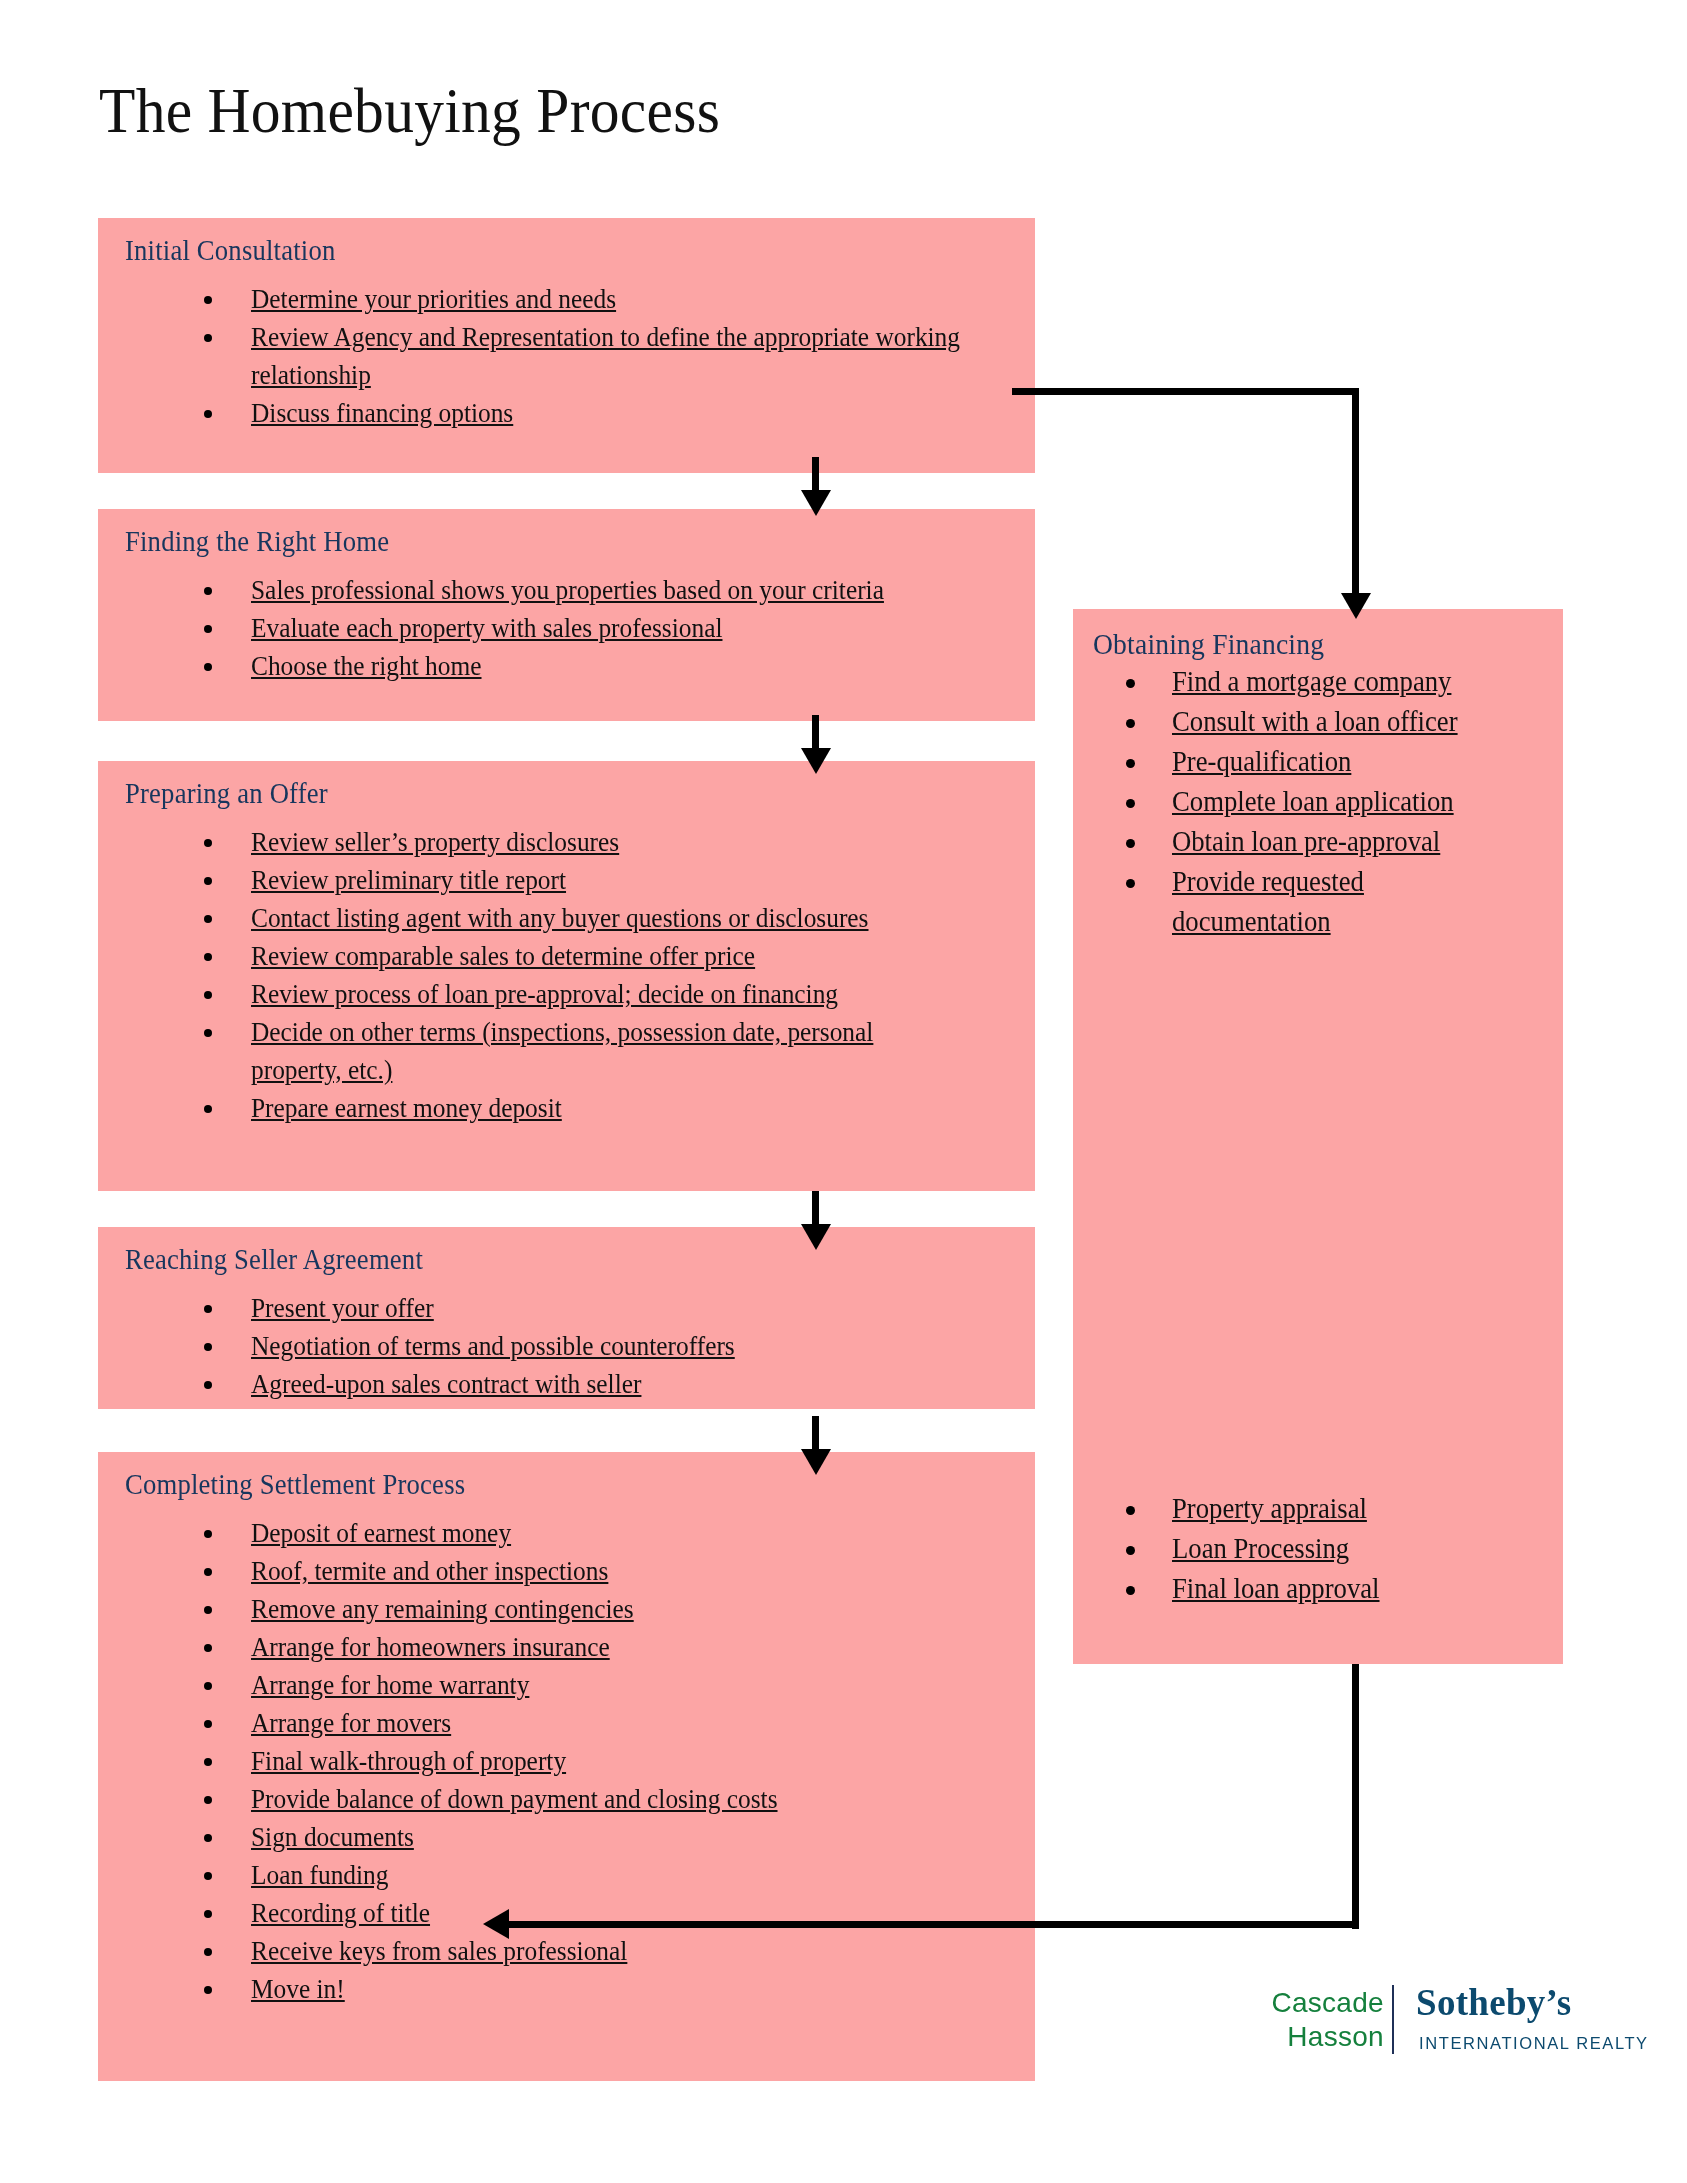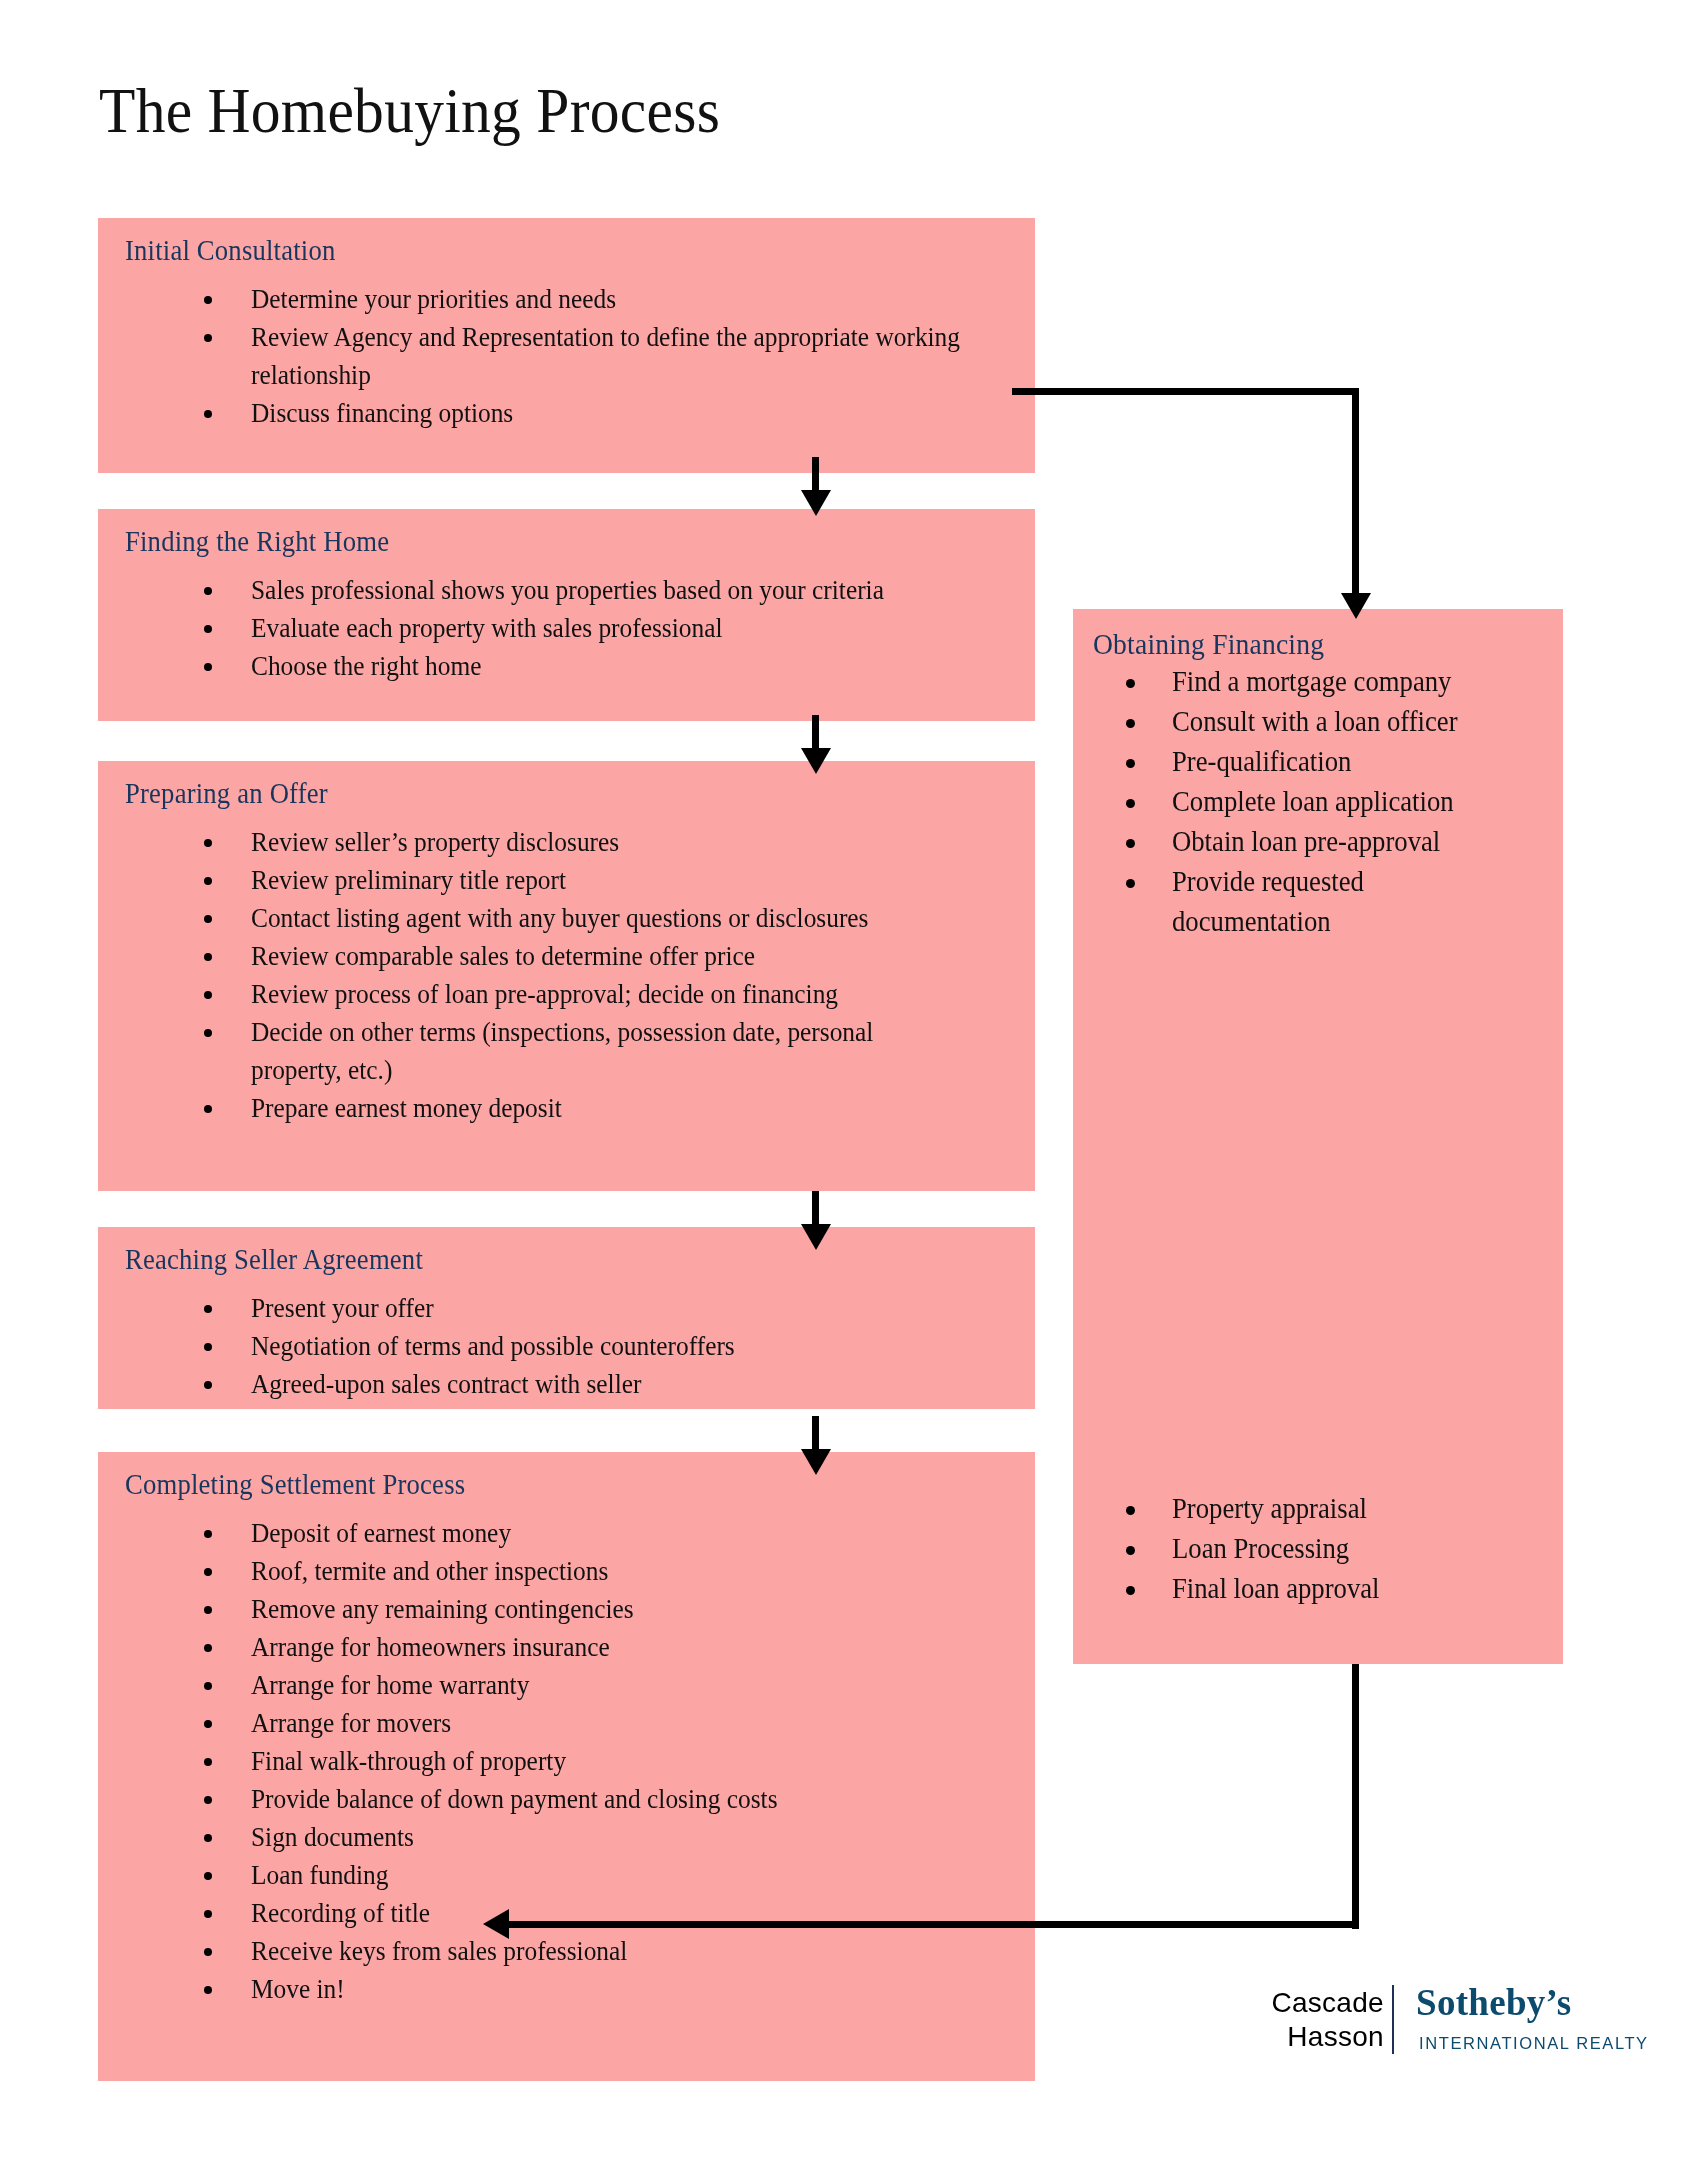--- a/index.html
+++ b/index.html
@@ -49,20 +49,21 @@
   }
   .bullets {
     list-style: none;
     margin: 0;
     padding: 0;
   }
   .bullets li {
     position: relative;
     color: #111111;
     font-family: "Liberation Serif", "DejaVu Serif", serif;
+    text-decoration: underline;
   }
   .bullets li .btxt {
     display: block;
     transform: scaleX(0.94);
     transform-origin: left top;
   }
   .bullets li::before {
     content: "";
     position: absolute;
     background: #000000;
@@ -145,21 +146,21 @@
   .logo-left {
     position: absolute;
     right: 180px;
     top: 5.3px;
     text-align: right;
     font-family: "Liberation Sans", "DejaVu Sans", sans-serif;
     font-size: 28px;
     line-height: 34px;
     font-weight: 400;
     letter-spacing: 0.3px;
-    color: #000000;
+    color: #15803d;
     white-space: nowrap;
     margin-left: 28px;
   }
   .logo-divider {
     position: absolute;
     left: 165px;
     top: 4px;
     width: 2px;
     height: 69px;
     background: #1f3057;

